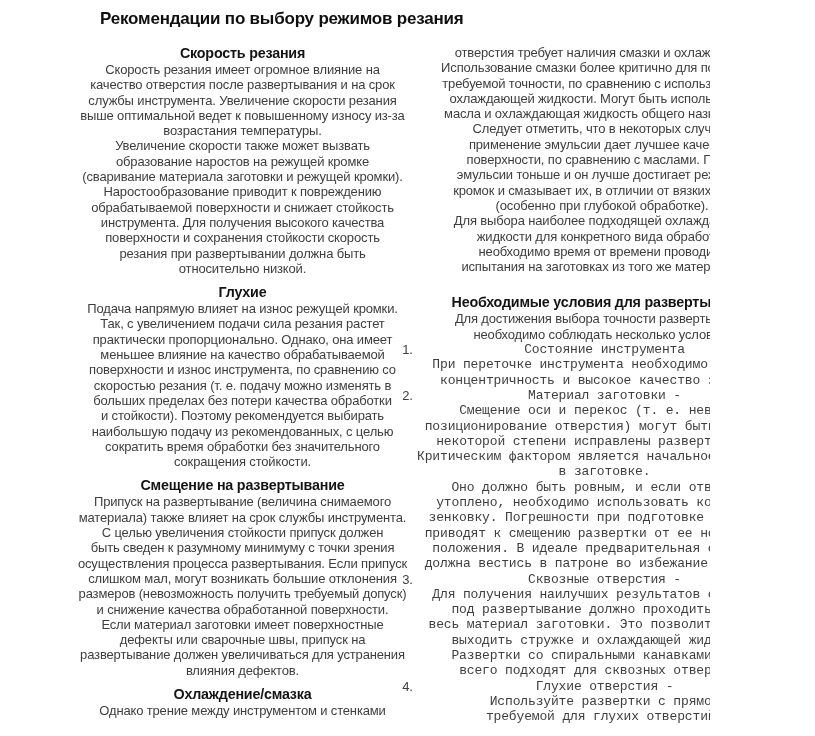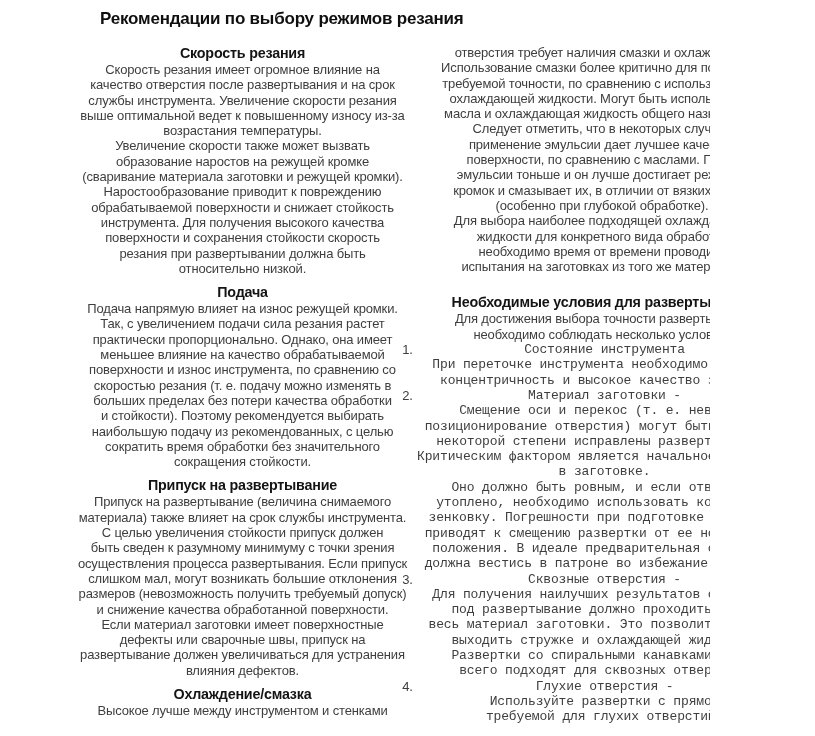--- a/index.html
+++ b/index.html
@@ -69,51 +69,51 @@
 образование наростов на режущей кромке
 (сваривание материала заготовки и режущей кромки).
 Наростообразование приводит к повреждению
 обрабатываемой поверхности и снижает стойкость
 инструмента. Для получения высокого качества
 поверхности и сохранения стойкости скорость
 резания при развертывании должна быть
 относительно низкой.</p>
     </section>
     <section class="doc-section">
-      <h2>Подача</h2>
+      <h2>Глухие</h2>
       <p class="body">Подача напрямую влияет на износ режущей кромки.
 Так, с увеличением подачи сила резания растет
 практически пропорционально. Однако, она имеет
 меньшее влияние на качество обрабатываемой
 поверхности и износ инструмента, по сравнению со
 скоростью резания (т. е. подачу можно изменять в
 больших пределах без потери качества обработки
 и стойкости). Поэтому рекомендуется выбирать
 наибольшую подачу из рекомендованных, с целью
 сократить время обработки без значительного
 сокращения стойкости.</p>
     </section>
     <section class="doc-section">
-      <h2>Припуск на развертывание</h2>
+      <h2>Смещение на развертывание</h2>
       <p class="body">Припуск на развертывание (величина снимаемого
 материала) также влияет на срок службы инструмента.
 С целью увеличения стойкости припуск должен
 быть сведен к разумному минимуму с точки зрения
 осуществления процесса развертывания. Если припуск
 слишком мал, могут возникать большие отклонения
 размеров (невозможность получить требуемый допуск)
 и снижение качества обработанной поверхности.
 Если материал заготовки имеет поверхностные
 дефекты или сварочные швы, припуск на
 развертывание должен увеличиваться для устранения
 влияния дефектов.</p>
     </section>
     <section class="doc-section">
       <h2>Охлаждение/смазка</h2>
-      <p class="body">Высокое лучше между инструментом и стенками</p>
+      <p class="body">Однако трение между инструментом и стенками</p>
     </section>
   </div>
 
   <div class="col col-right">
     <p class="body indent">отверстия требует наличия смазки и охлаждения.
 Использование смазки более критично для получения
 требуемой точности, по сравнению с использованием
 охлаждающей жидкости. Могут быть использованы
 масла и охлаждающая жидкость общего назначения.
 Следует отметить, что в некоторых случаях

